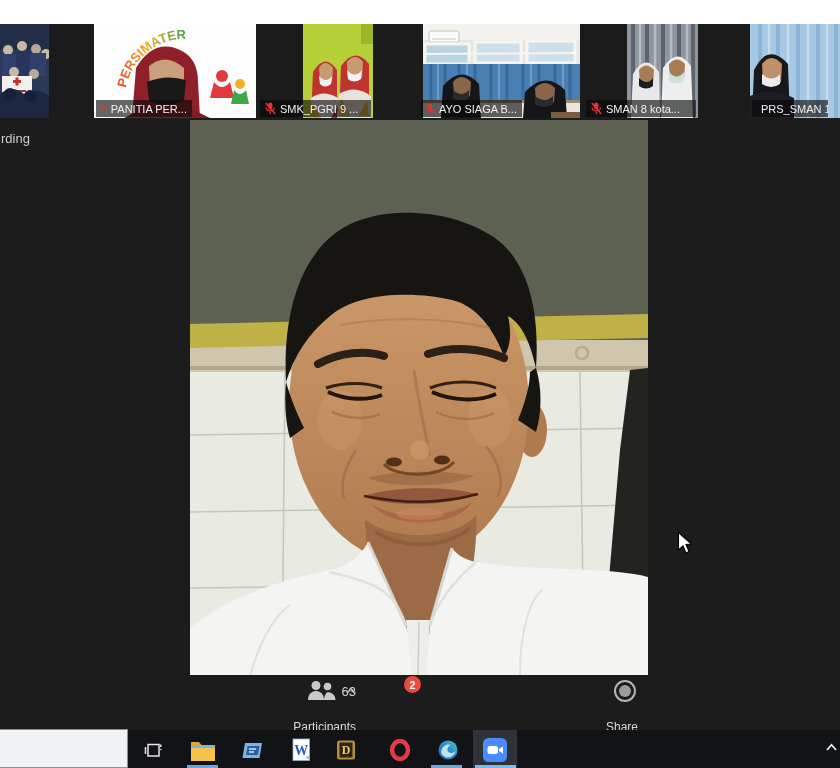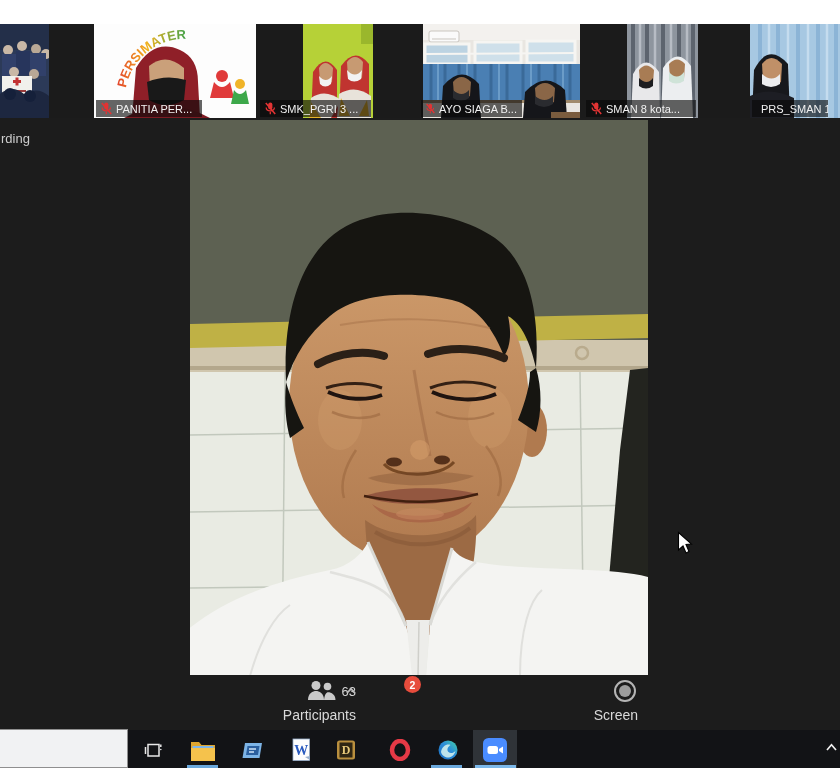--- a/index.html
+++ b/index.html
@@ -17,21 +17,21 @@
   .name-label{position:absolute;top:76px;height:17px;display:flex;align-items:center;
               gap:4px;padding:0 5px;box-sizing:border-box;background:rgba(8,8,8,.62);
               color:#f1f1f1;font-size:11px;white-space:nowrap;overflow:hidden;}
   
   #recording-text{left:1px;top:131px;color:#cdcdcd;font-size:13px;}
   #main-video{left:190px;top:120px;width:458px;height:555px;background:#5d6152;}
   
   .ctrl{position:absolute;top:678px;width:120px;display:flex;flex-direction:column;
         align-items:flex-end;transform:translateX(-50%);}
   .ctrl .ico-row{height:26px;display:flex;align-items:center;gap:5px;}
-  .ctrl .lbl{margin-top:3px;font-size:14px;color:#d9d9d9;}
+  .ctrl .lbl{margin-top:16px;font-size:12px;color:#d9d9d9;}
   .count{color:#d6d6d6;font-size:13px;}
   .badge{position:absolute;left:404px;top:676px;width:17px;height:17px;border-radius:50%;
          background:#e74c3c;color:#fff;font-size:10.5px;font-weight:bold;display:flex;
          align-items:center;justify-content:center;}
   .share-chip{width:36px;height:24px;border-radius:6px;background:#3fc45f;display:flex;
               align-items:center;justify-content:center;}
   .green{color:#3bb45c;}
   
   #taskbar{left:0;top:730px;width:840px;height:38px;background:#121316;}
   #search-box{left:0;top:729px;width:128px;height:39px;background:#f1f2f3;
@@ -205,41 +205,41 @@
           <line x1="58" y1="0" x2="58" y2="94"></line>
             <line x1="77" y1="0" x2="77" y2="94"></line>
         </g>
         <path d="M2,94 L4,46 Q18,18 38,40 L40,94 Z" fill="#17181c"></path>
         <path d="M12,40 Q21,28 32,40 L31,58 Q21,66 13,58 Z" fill="#c09068"></path>
         <path d="M12,50 q10,9 18,0 l0,10 q-9,6 -18,0 z" fill="#ecedef"></path>
         <path d="M0,72 Q20,62 44,74 L44,94 L0,94 Z" fill="#1d1e24"></path>
       </svg>
     </div>
 
-    <div class="name-label" style="left:96px;width:106px">
+    <div class="name-label" style="left:96px;width:96px">
       <svg width="11" height="13" viewBox="0 0 11 13">
           <g fill="#e23434" stroke="#e23434">
             <rect x="3.2" y="0.5" width="4.2" height="7" rx="2.1" stroke="none"></rect>
             <path d="M1.2 5.5 C1.2 10 9.4 10 9.4 5.5" fill="none" stroke-width="1.3"></path>
             <line x1="5.3" y1="9.8" x2="5.3" y2="12.2" stroke-width="1.3"></line>
             <line x1="0.8" y1="1" x2="10.2" y2="12" stroke-width="1.6"></line>
           </g>
         </svg>
       <span>PANITIA PER...</span>
     </div>
     <div class="name-label" style="left:260px;width:111px">
       <svg width="11" height="13" viewBox="0 0 11 13">
           <g fill="#e23434" stroke="#e23434">
             <rect x="3.2" y="0.5" width="4.2" height="7" rx="2.1" stroke="none"></rect>
             <path d="M1.2 5.5 C1.2 10 9.4 10 9.4 5.5" fill="none" stroke-width="1.3"></path>
             <line x1="5.3" y1="9.8" x2="5.3" y2="12.2" stroke-width="1.3"></line>
             <line x1="0.8" y1="1" x2="10.2" y2="12" stroke-width="1.6"></line>
           </g>
         </svg>
-      <span>SMK_PGRI 3 ...</span>
+      <span>SMK_PGRI 9 ...</span>
     </div>
     <div class="name-label" style="left:421px;width:101px">
       <svg width="11" height="13" viewBox="0 0 11 13">
           <g fill="#e23434" stroke="#e23434">
             <rect x="3.2" y="0.5" width="4.2" height="7" rx="2.1" stroke="none"></rect>
             <path d="M1.2 5.5 C1.2 10 9.4 10 9.4 5.5" fill="none" stroke-width="1.3"></path>
             <line x1="5.3" y1="9.8" x2="5.3" y2="12.2" stroke-width="1.3"></line>
             <line x1="0.8" y1="1" x2="10.2" y2="12" stroke-width="1.6"></line>
           </g>
         </svg>
@@ -372,21 +372,21 @@
   <div class="badge">2</div>
 
 
   <div class="ctrl" style="left:578px">
     <div class="ico-row">
       <svg width="26" height="26" viewBox="0 0 26 26">
         <circle cx="13" cy="13" r="10" stroke="#b4b4b4" stroke-width="2" fill="none"></circle>
         <circle cx="13" cy="13" r="6" fill="#9c9c9c"></circle>
       </svg>
     </div>
-    <div class="lbl">Screen</div>
+    <div class="lbl">Share</div>
   </div>
 
 
   <div class="abs" id="taskbar"></div>
   <div class="abs" id="zoom-app-bg"></div>
   <div class="abs" id="search-box"></div>
 
   <div class="tb-icon" style="left:153px">
     <svg width="20" height="20" viewBox="0 0 20 20" stroke="#e8e8e8" fill="none" stroke-width="1.5">
       <rect x="5" y="4.5" width="11" height="11.5"></rect>

